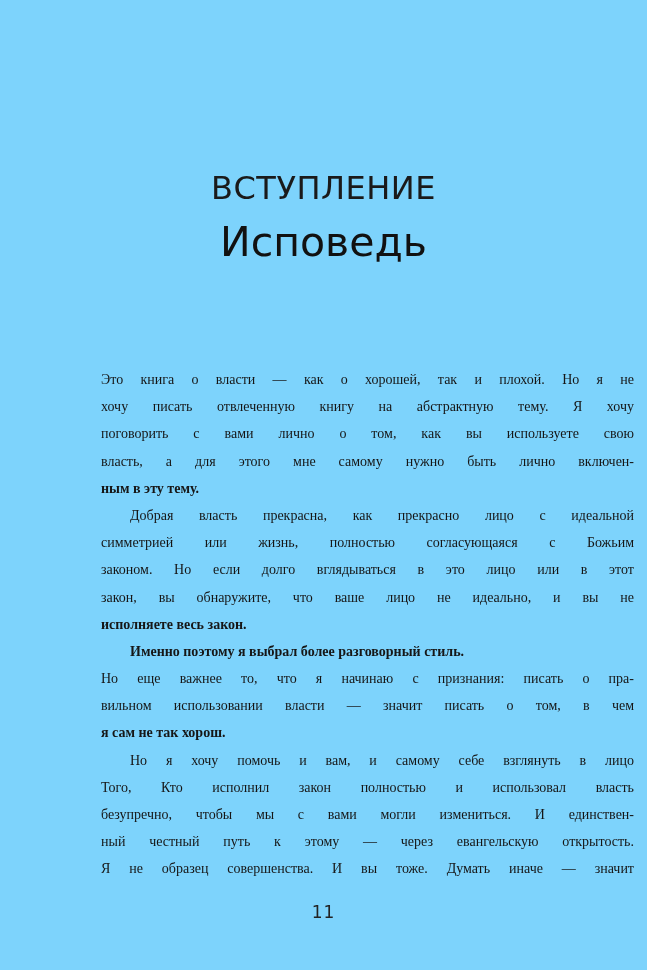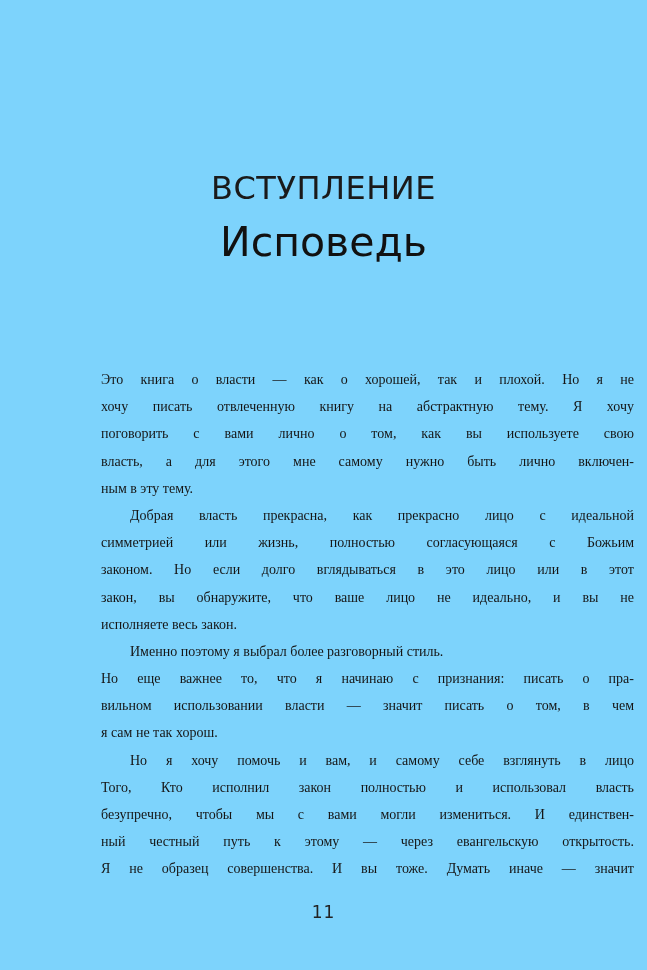--- a/index.html
+++ b/index.html
@@ -15,21 +15,21 @@
     text-align: center; font-family: "DejaVu Sans", sans-serif; font-weight: normal;
     font-size: 41px; color: #111; line-height: 42px;
   }
   .body-text {
     position: absolute; left: 57px; top: 366px; width: 533px;
     font-family: "Liberation Serif", serif; font-size: 14px; line-height: 27.2px;
     color: #161616;
     margin-left: 44px;
   }
   .line { display: block; white-space: nowrap; text-align: justify; text-align-last: justify; height: 27.2px; }
-  .line.last { text-align-last: left; }
+  .line.last { text-align-last: left; font-weight: bold; }
   .line.indent { padding-left: 29px; }
   .page-number {
     position: absolute; left: 0; width: 647px; top: 902px; text-align: center;
     font-family: "DejaVu Sans", sans-serif; font-size: 17px; color: #222; letter-spacing: 1px;
   }
 </style>
 </head>
 <body>
 
 <div class="page">

